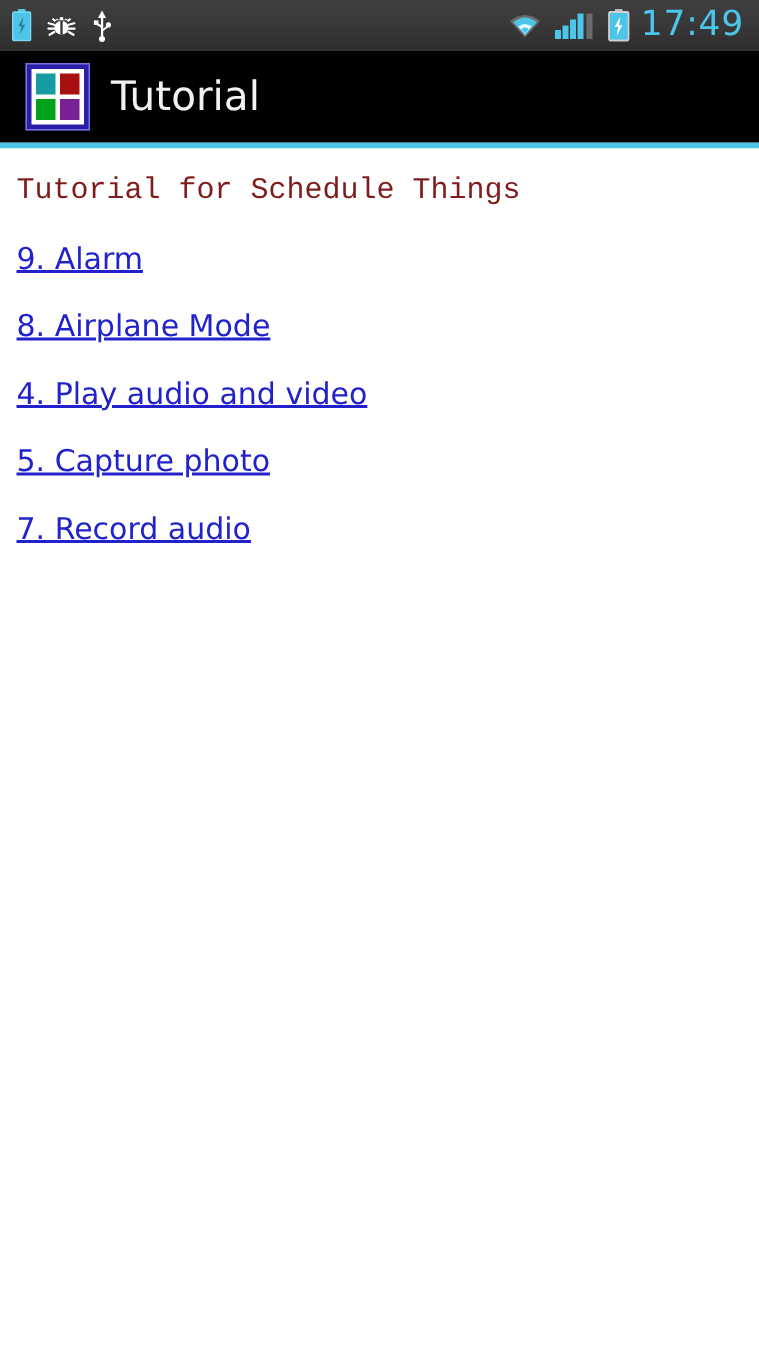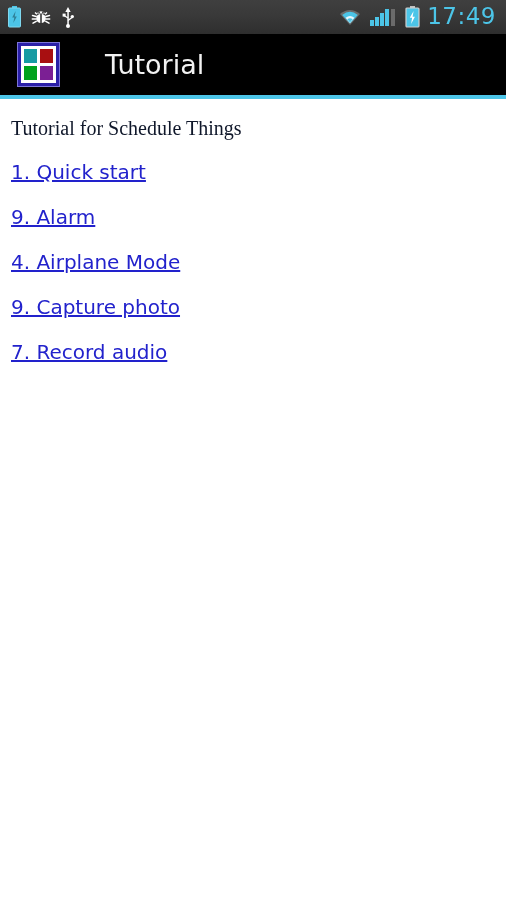--- a/index.html
+++ b/index.html
@@ -53,21 +53,20 @@
   
   .action-bar {
     position: relative;
     height: 61px;
     width: 100%;
     background: #000000;
     display: flex;
     align-items: center;
     box-sizing: border-box;
     padding-left: 17px;
-    gap: 31px;
   }
   .app-icon {
     width: 43px;
     height: 45px;
     background: #2a1fa8;
     border: 1px solid #7b74d8;
     box-sizing: border-box;
     padding: 3px;
     flex: 0 0 auto;
   }
@@ -98,22 +97,22 @@
 
   
   .content {
     padding: 18px 0 0 11px;
     background: #ffffff;
     height: calc(900px - 34px - 61px - 4px);
     box-sizing: border-box;
   }
   .page-heading {
     font-size: 20px;
-    color: #0f172a;
-    font-family: Liberation Serif, serif;
+    color: #7f1d1d;
+    font-family: Liberation Mono, monospace;
     margin: 0 0 23px 0;
     font-weight: normal;
     line-height: 1.1;
   }
   .link-list {
     list-style: none;
     margin: 0;
     padding: 0;
   }
   .link-list li {
@@ -213,28 +212,28 @@
   </div>
   <div class="action-title">Tutorial</div>
 </div>
 <div class="accent-rule"></div>
 
 <div class="content">
   <div class="page-heading">Tutorial for Schedule Things</div>
 
   <ul class="link-list">
     <li>
-      <a class="tutorial-link">1. Quick start</a>
-    </li>
-    <li>
       <a class="tutorial-link">9. Alarm</a>
     </li>
     <li>
-      <a class="tutorial-link">4. Airplane Mode</a>
-    </li>
-    <li>
-      <a class="tutorial-link">9. Capture photo</a>
+      <a class="tutorial-link">8. Airplane Mode</a>
+    </li>
+    <li>
+      <a class="tutorial-link">4. Play audio and video</a>
+    </li>
+    <li>
+      <a class="tutorial-link">5. Capture photo</a>
     </li>
     <li>
       <a class="tutorial-link">7. Record audio</a>
     </li>
   </ul>
 </div>
 
 </body></html>

